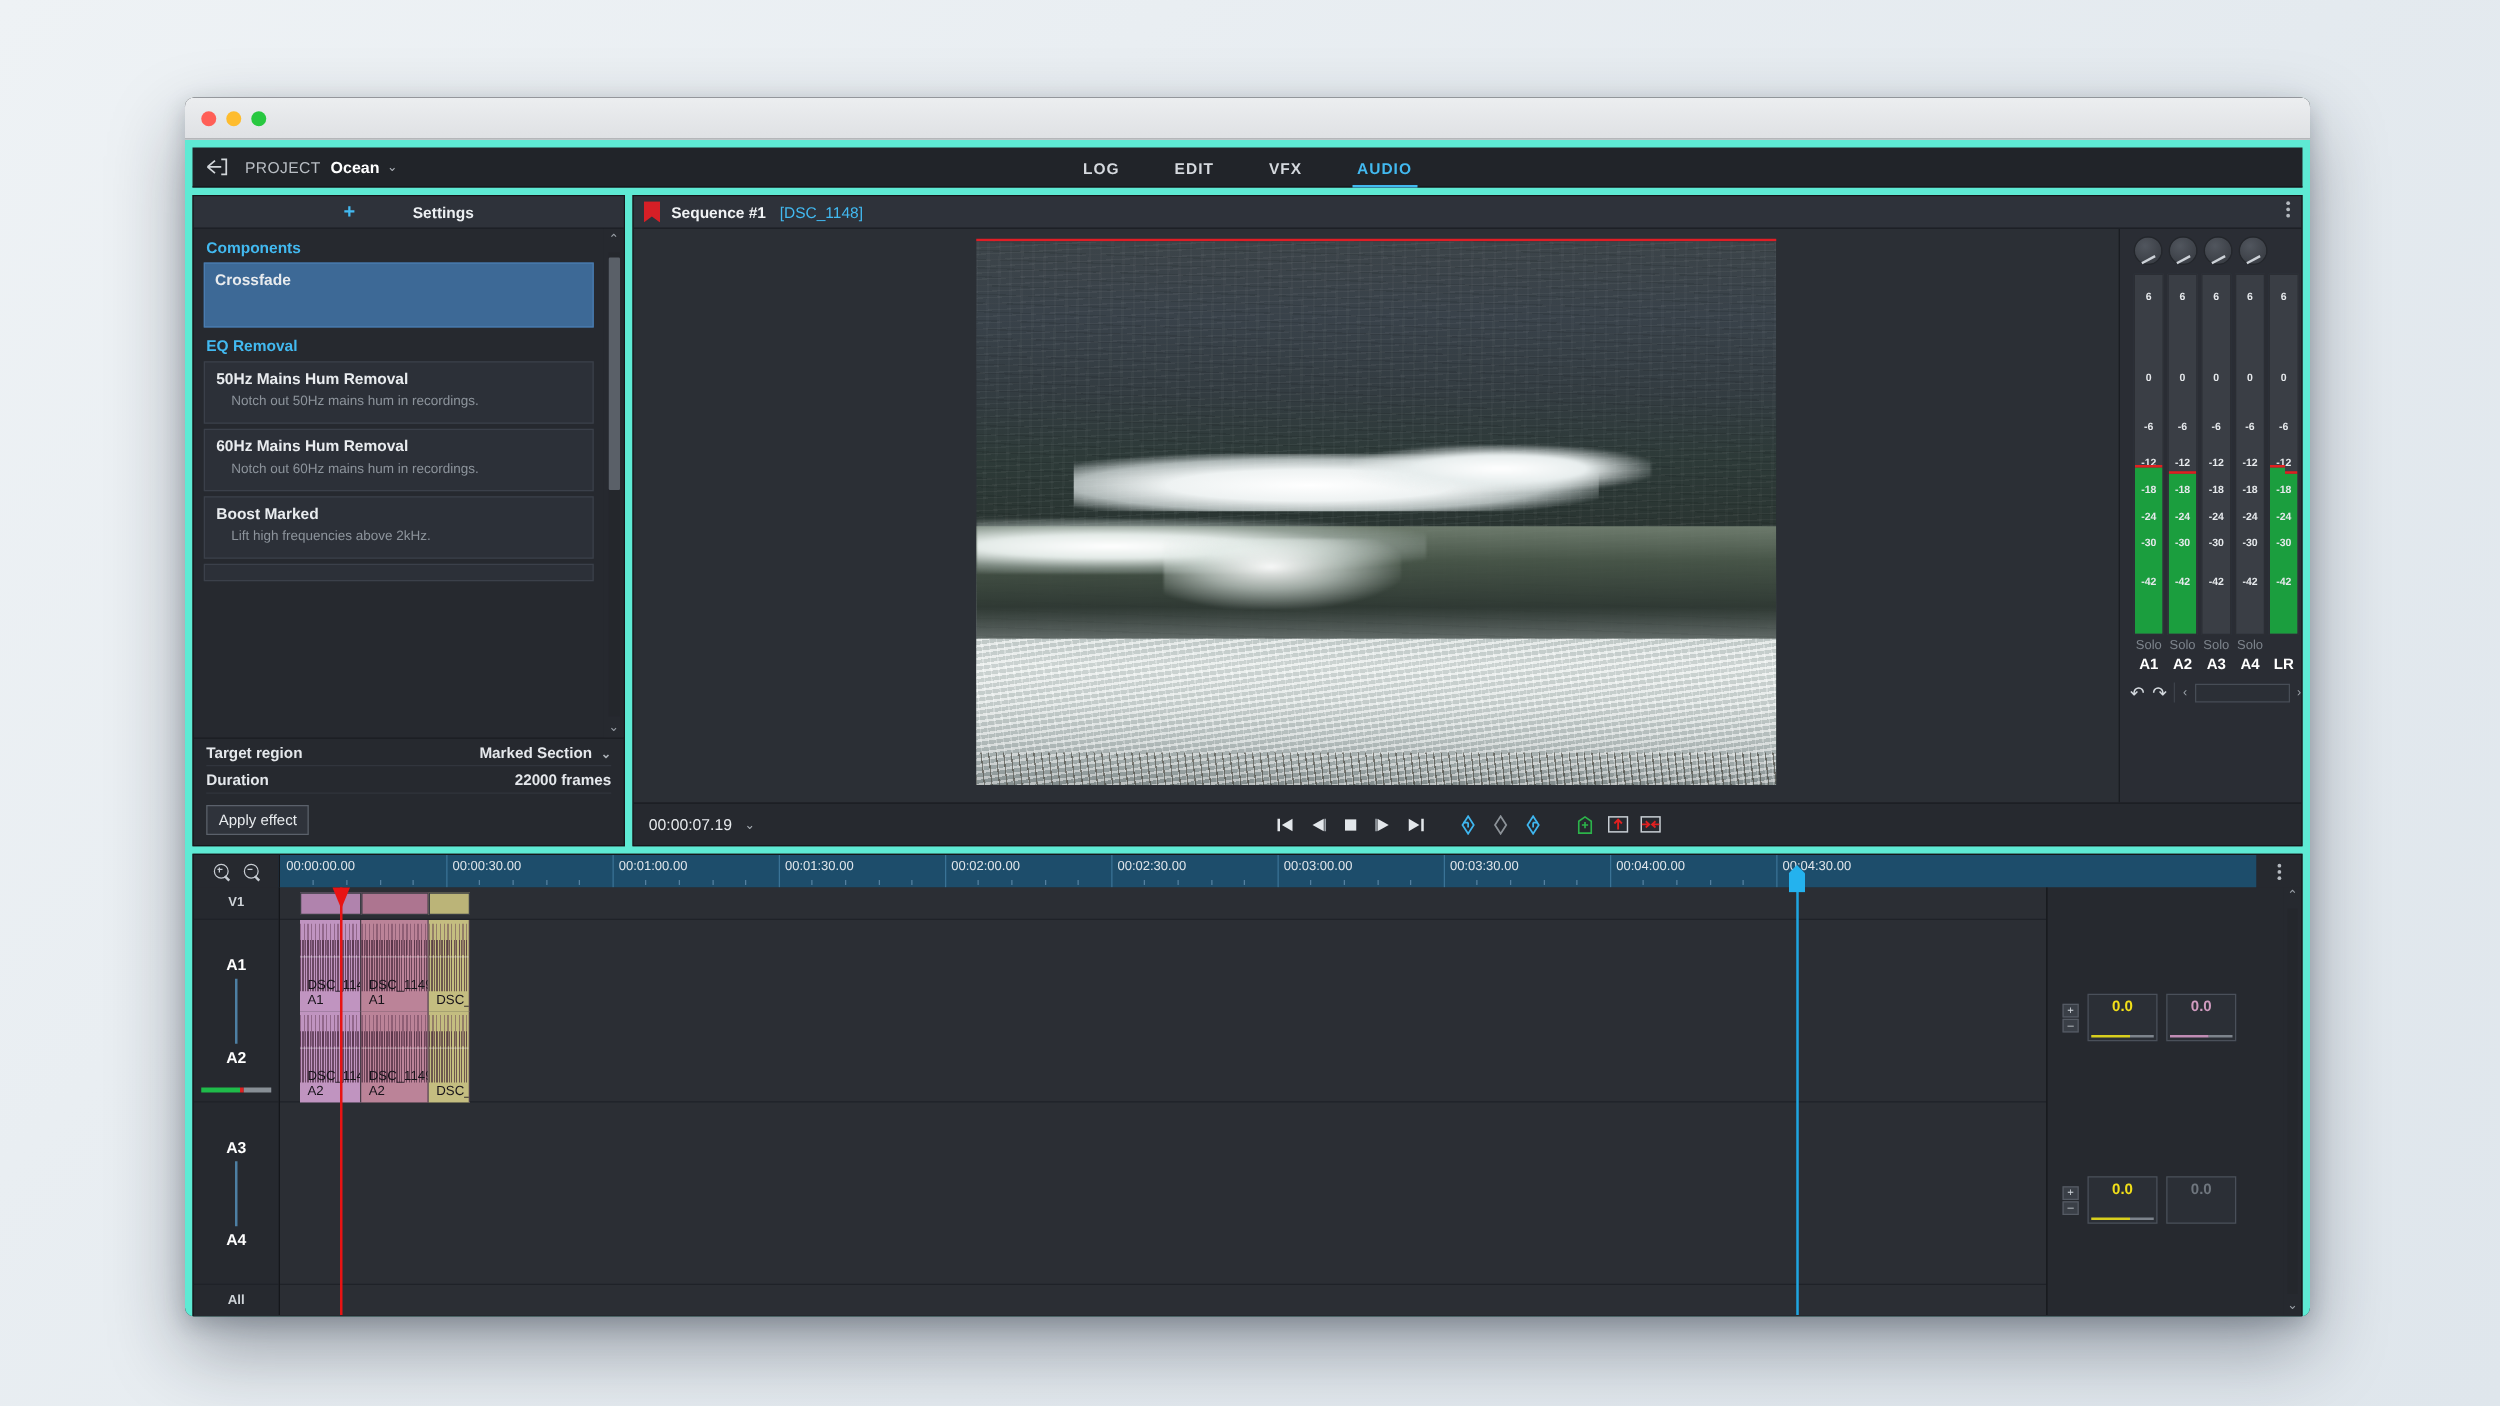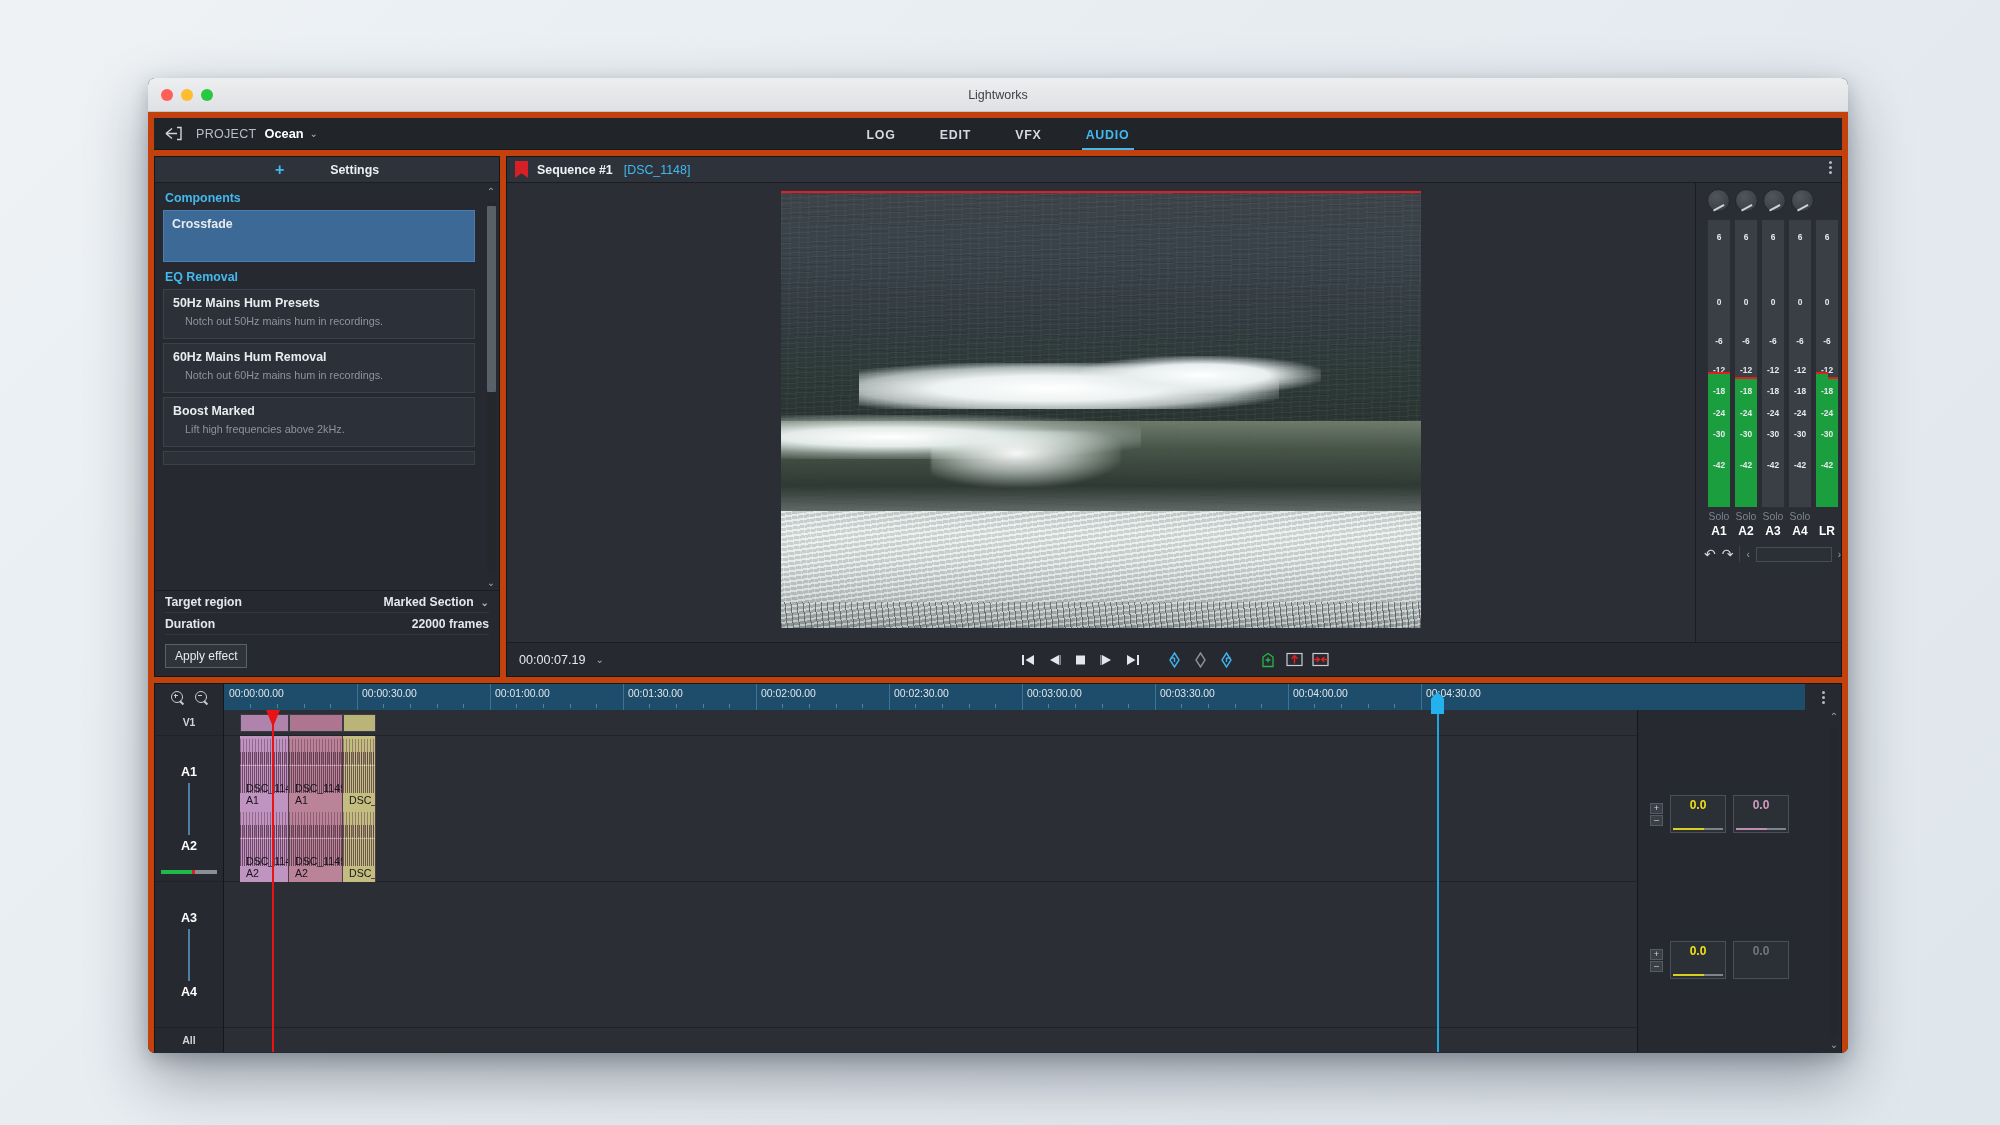--- a/index.html
+++ b/index.html
@@ -37,21 +37,21 @@
   .tl-yellow { background: #febc2e; }
   .tl-green { background: #28c840; }
   .win-title {
     position: absolute; left: 0; right: 0; text-align: center;
     font-size: 12.5px; color: #3e4247;
   }
 
   
   #lw-root {
     flex: 1; display: flex; flex-direction: column;
-    background: #c2410c; padding: 6px 6px 6px 6px;
+    background: #5eead4; padding: 6px 6px 6px 6px;
   }
   
   .top-bar {
     height: 32px; flex: 0 0 32px;
     background: #212429;
     display: flex; align-items: center;
     position: relative;
     border-bottom: 1px solid #15171b;
   }
   .back-btn {
@@ -376,21 +376,20 @@
 <body>
 
 <div id="app-window">
 
   <div class="titlebar">
     <div class="traffic">
       <span class="tl-dot tl-red"></span>
       <span class="tl-dot tl-yellow"></span>
       <span class="tl-dot tl-green"></span>
     </div>
-    <div class="win-title">Lightworks</div>
   </div>
 
   <div id="lw-root">
 
     <div class="top-bar">
       <div class="back-btn">
         <svg width="19" height="15" viewBox="0 0 19 15">
           <path d="M2 7.5 L8 2.5 M2 7.5 L8 12.5 M2 7.5 L13 7.5" stroke="#d2d6da" stroke-width="1.4" fill="none"></path>
           <path d="M13 1.5 L17 1.5 L17 13.5 L13 13.5" stroke="#d2d6da" stroke-width="1.4" fill="none"></path>
         </svg>
@@ -419,21 +418,21 @@
           <div class="fx-list">
             <div class="grp-title">Components</div>
 
             <div class="comp-card selected">
               <span>Crossfade</span>
             </div>
 
             <div class="grp-title" style="margin-top:8px">EQ Removal</div>
 
             <div class="preset-card">
-              <div class="preset-name">50Hz Mains Hum Presets</div>
+              <div class="preset-name">50Hz Mains Hum Removal</div>
               <div class="preset-desc">Notch out 50Hz mains hum in recordings.</div>
             </div>
             <div class="preset-card">
               <div class="preset-name">60Hz Mains Hum Removal</div>
               <div class="preset-desc">Notch out 60Hz mains hum in recordings.</div>
             </div>
             <div class="preset-card">
               <div class="preset-name">Boost Marked</div>
               <div class="preset-desc">Lift high frequencies above 2kHz.</div>
             </div>

